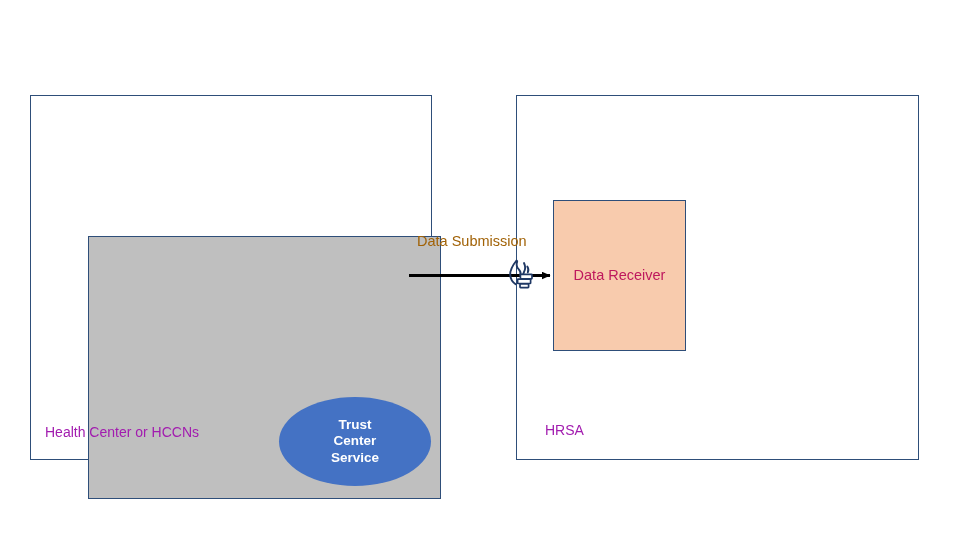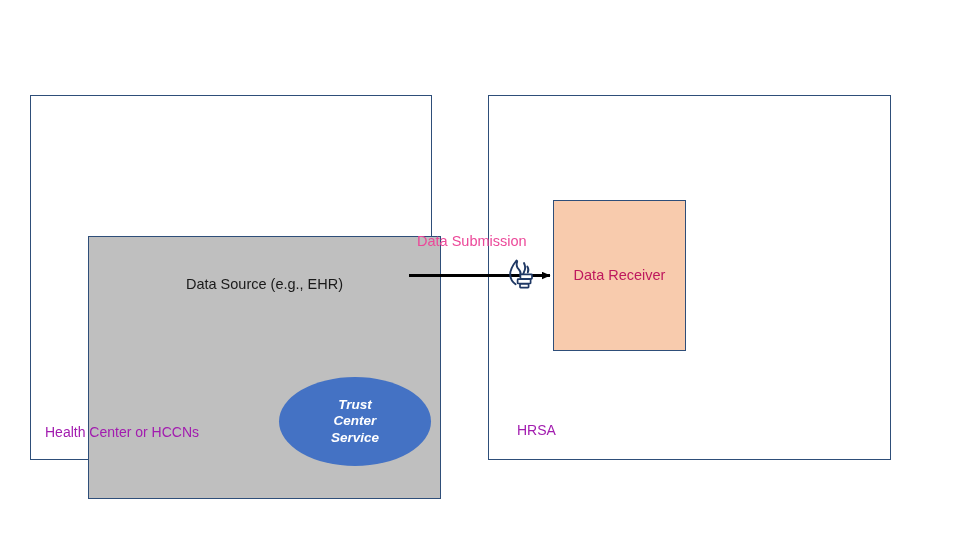--- a/index.html
+++ b/index.html
@@ -27,21 +27,21 @@
     background: #ffffff;
     border: 1.6px solid #2E4E79;
   }
   #org-box-health-center {
     left: 30px;
     top: 95px;
     width: 402px;
     height: 365px;
   }
   #org-box-hrsa {
-    left: 488px;
+    left: 516px;
     top: 95px;
     width: 403px;
     height: 365px;
   }
   .boundary-label {
     position: absolute;
     font-size: 14px;
     color: #a21caf;
     white-space: nowrap;
     line-height: 1;
@@ -93,24 +93,23 @@
     line-height: 1.22;
   }
   #ellipse-data-submitter {
     left: 13px;
     top: 161px;
     width: 153px;
     height: 79px;
   }
   #ellipse-trust-service-provider {
     left: 190px;
-    top: 140px;
+    top: 160px;
     width: 152px;
     height: 89px;
-    font-style: italic;
   }
   .ellipse-actor span { display: block; }
 
   
   #data-receiver-box {
     position: absolute;
     box-sizing: border-box;
     left: 553px;
     top: 200px;
     width: 133px;
@@ -135,21 +134,21 @@
     top: 262px;
     width: 152px;
     height: 28px;
     overflow: visible;
   }
   #submission-label {
     position: absolute;
     left: 417px;
     top: 234px;
     font-size: 14.5px;
-    color: #ec4899;
+    color: #a16207;
     white-space: nowrap;
     line-height: 1;
   }
 
   
   #fhir-logo {
     position: absolute;
     left: 503px;
     top: 254px;
     width: 38px;
@@ -159,21 +158,20 @@
 </style>
 </head>
 <body>
 
 <div id="canvas">
 
   <div class="boundary-box" id="org-box-health-center">
 
     <div id="data-source-box">
 
-      <div id="data-source-title">Data Source (e.g., EHR)</div>
 
 
       <div class="ellipse-actor" id="ellipse-trust-service-provider">
         <div>
           <span>Trust</span>
           <span>Center</span>
           <span>Service</span>
         </div>
       </div>
 

